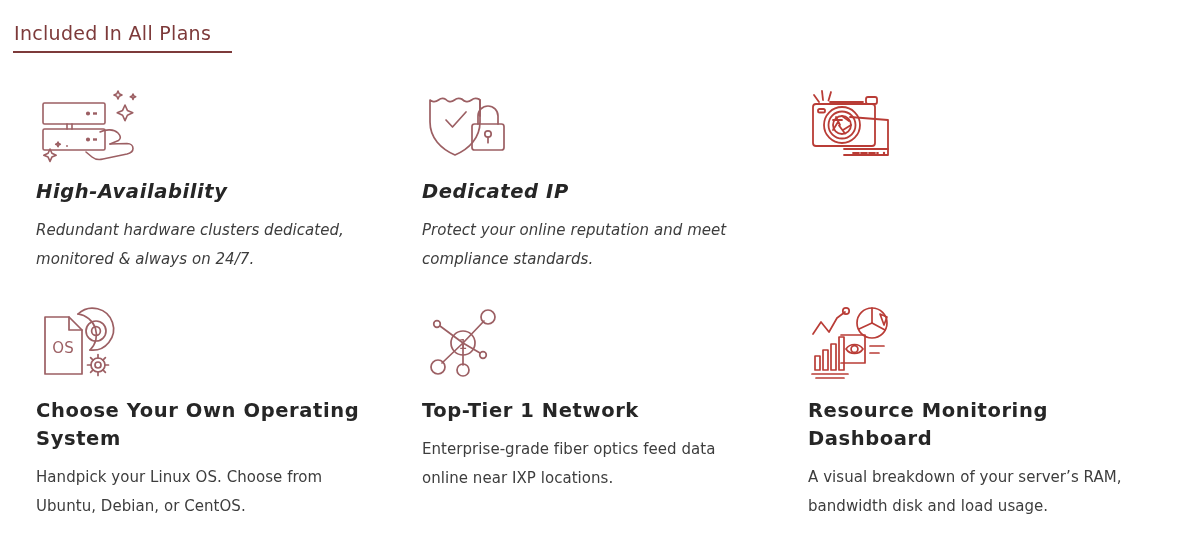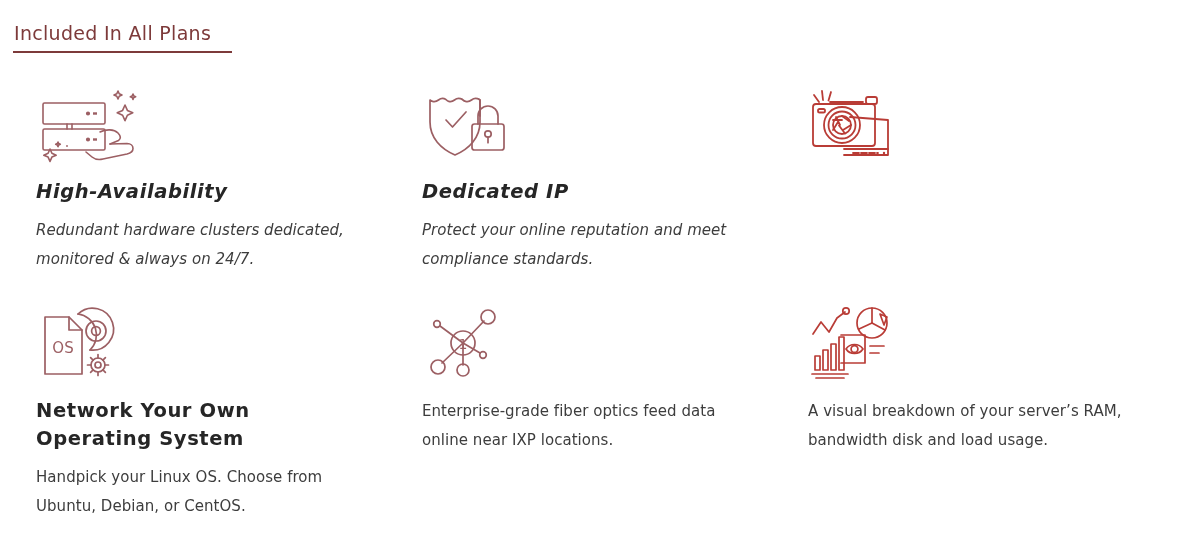--- a/index.html
+++ b/index.html
@@ -194,41 +194,42 @@
           <circle cx="60" cy="28" r="10"></circle>
           <circle cx="60" cy="28" r="4.4"></circle>
 
           <circle cx="62" cy="62" r="7"></circle>
           <circle cx="62" cy="62" r="3"></circle>
           <path d="M62 51.5 v3.5 M62 69 v3.5 M51.5 62 h3.5 M69 62 h3.5
                    M54.6 54.6 l2.5 2.5 M66.9 66.9 l2.5 2.5
                    M69.4 54.6 l-2.5 2.5 M57.1 66.9 l-2.5 2.5"></path>
         </svg>
       </div>
-      <h3 class="card-title">Network Your Own Operating System</h3>
+      <h3 class="card-title">Choose Your Own Operating System</h3>
       <p class="card-desc">Handpick your Linux OS. Choose from Ubuntu, Debian, or CentOS.</p>
     </div>
 
     <div class="cell">
       <div class="icon-wrap">
         <svg width="82" height="80" viewBox="0 0 82 80" fill="none" stroke="#9c5f63" stroke-width="1.7" stroke-linecap="round" stroke-linejoin="round">
           <line x1="41" y1="40" x2="62" y2="18"></line>
           <line x1="41" y1="40" x2="20" y2="60"></line>
           <line x1="41" y1="40" x2="41" y2="62"></line>
           <line x1="41" y1="40" x2="18" y2="23"></line>
           <line x1="41" y1="40" x2="58" y2="50"></line>
           <circle cx="41" cy="40" r="12"></circle>
           <text x="41" y="46" font-family="'DejaVu Sans','Liberation Sans',sans-serif" font-size="14" fill="#9c5f63" stroke="none" text-anchor="middle">1</text>
           <circle cx="66" cy="14" r="7"></circle>
           <circle cx="16" cy="64" r="7"></circle>
           <circle cx="41" cy="67" r="6"></circle>
           <circle cx="15" cy="21" r="3.3"></circle>
           <circle cx="61" cy="52" r="3.3"></circle>
         </svg>
       </div>
+      <h3 class="card-title">Top-Tier 1 Network</h3>
       <p class="card-desc">Enterprise-grade fiber optics feed data online near IXP locations.</p>
     </div>
 
     <div class="cell">
       <div class="icon-wrap">
         <svg width="92" height="78" viewBox="0 0 92 78" fill="none" stroke="#b93c36" stroke-width="1.7" stroke-linecap="round" stroke-linejoin="round">
 
           <path d="M5 30 l8 -12 l8 10 l8 -14 l8 -6"></path>
           <circle cx="38" cy="7" r="3.2"></circle>
 
@@ -245,16 +246,17 @@
           <path d="M4 70 h36"></path>
           <path d="M8 74 h28"></path>
 
           <path d="M33 31 h24 v28 h-24"></path>
           <path d="M38 45 c4 -6 13 -6 17 0 c-4 6 -13 6 -17 0 z"></path>
           <circle cx="46.5" cy="45" r="3.4"></circle>
 
           <path d="M62 42 h14 M62 49 h9"></path>
         </svg>
       </div>
+      <h3 class="card-title">Resource Monitoring Dashboard</h3>
       <p class="card-desc">A visual breakdown of your server’s RAM, bandwidth disk and load usage.</p>
     </div>
   </div>
 </div>
 
 </body></html>

